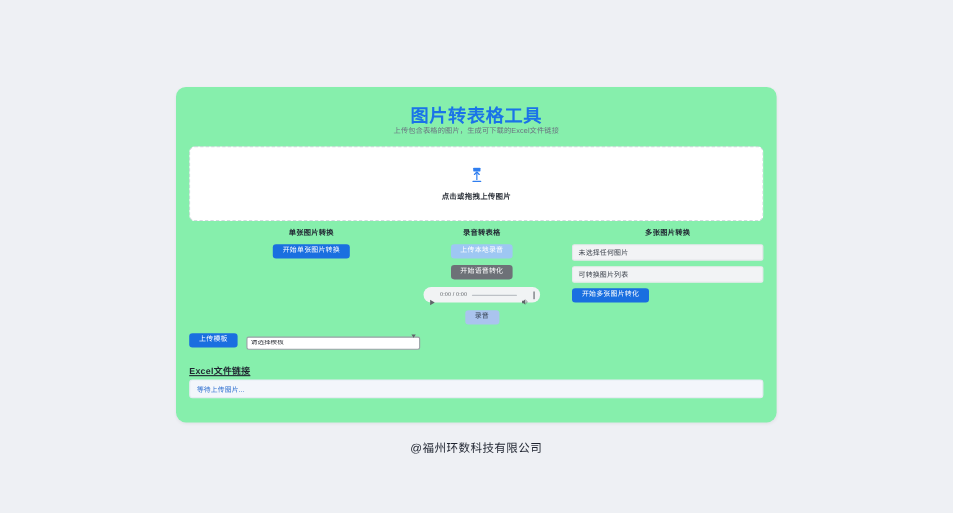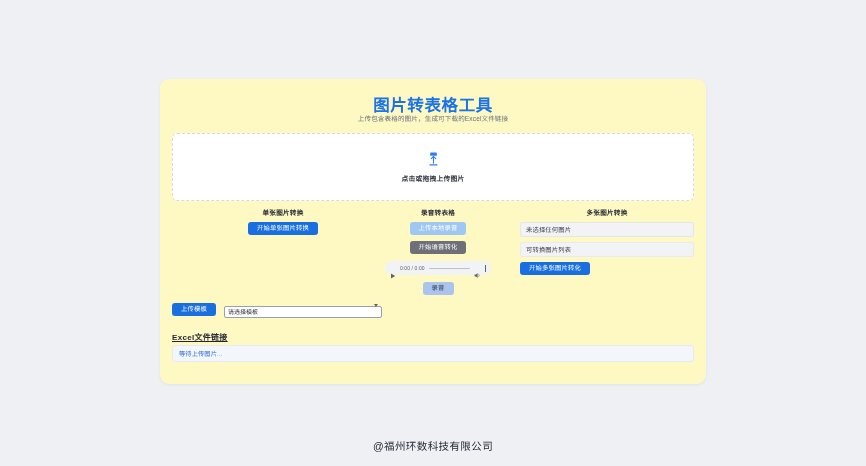--- a/index.html
+++ b/index.html
@@ -24,21 +24,21 @@
     height: 466px;
   }
 
   
   .card {
     position: absolute;
     left: 160px;
     top: 79px;
     width: 546px;
     height: 305px;
-    background: #fef9c3;
+    background: #86efac;
     border-radius: 9px;
     box-shadow: 0 1px 3px rgba(16,24,40,0.06);
     padding: 0;
   }
 
   
   .title {
     position: absolute;
     left: 0;
     top: 13px;
@@ -294,21 +294,20 @@
   
   .footer {
     position: absolute;
     left: 0;
     top: 399px;
     width: 866px;
     text-align: center;
     font-size: 10.5px;
     color: #1f2430;
     letter-spacing: 0.4px;
-    margin-top: 39px;
   }
 </style>
 </head>
 <body>
 
 <div class="page">
 
   <div class="card">
 
     <div class="title">图片转表格工具</div>

